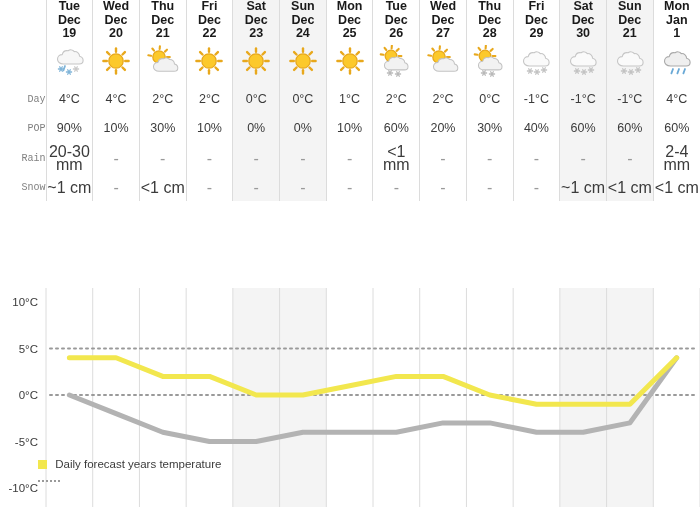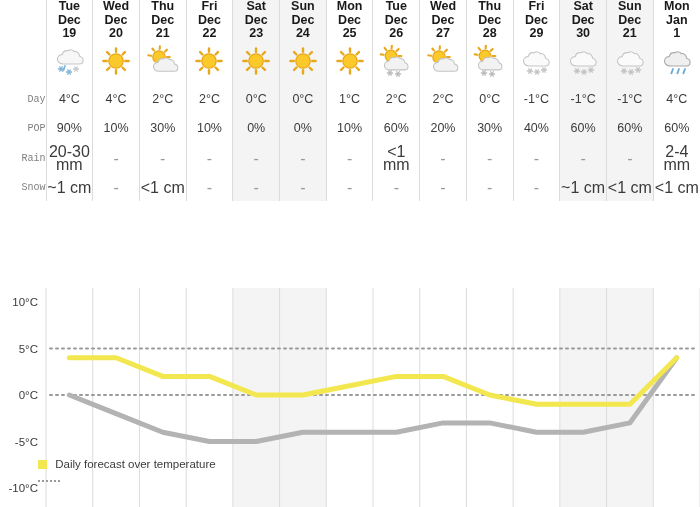--- a/index.html
+++ b/index.html
@@ -528,21 +528,21 @@
         <text x="38" y="204" text-anchor="end" font-family="&quot;Liberation Sans&quot;, sans-serif" font-size="11.5" fill="#3b3b3b">-10°C</text>
         <line x1="50" y1="60.5" x2="696" y2="60.5" stroke="#9a9a9a" stroke-width="2" stroke-dasharray="2,4" stroke-linecap="round"></line>
         <line x1="50" y1="107" x2="696" y2="107" stroke="#9a9a9a" stroke-width="2" stroke-dasharray="2,4" stroke-linecap="round"></line>
         <polyline points="69.35714285714286,107 116.07142857142858,125.6 162.7857142857143,144.2 209.5,153.5 256.2142857142857,153.5 302.9285714285714,144.2 349.6428571428571,144.2 396.35714285714283,144.2 443.07142857142856,134.9 489.7857142857143,134.9 536.5,144.2 583.2142857142858,144.2 629.9285714285714,134.9 676.6428571428572,69.8" fill="none" stroke="#b3b3b3" stroke-width="5" stroke-linejoin="round" stroke-linecap="round"></polyline>
         <polyline points="69.35714285714286,69.8 116.07142857142858,69.8 162.7857142857143,88.4 209.5,88.4 256.2142857142857,107 302.9285714285714,107 349.6428571428571,97.7 396.35714285714283,88.4 443.07142857142856,88.4 489.7857142857143,107 536.5,116.30000000000001 583.2142857142858,116.30000000000001 629.9285714285714,116.30000000000001 676.6428571428572,69.8" fill="none" stroke="#f2e74e" stroke-width="5" stroke-linejoin="round" stroke-linecap="round"></polyline>
       </svg>
 
     <div class="legend">
       <div class="lg-item lg-a">
         <span class="lg-sw lg-hi"></span>
-        <span>Daily forecast over temperature</span>
+        <span>Daily forecast years temperature</span>
       </div>
       <div class="lg-item lg-b">
         <span class="lg-dash"></span>
       </div>
     </div>
   </div>
 
 </div>
 
 </body></html>

